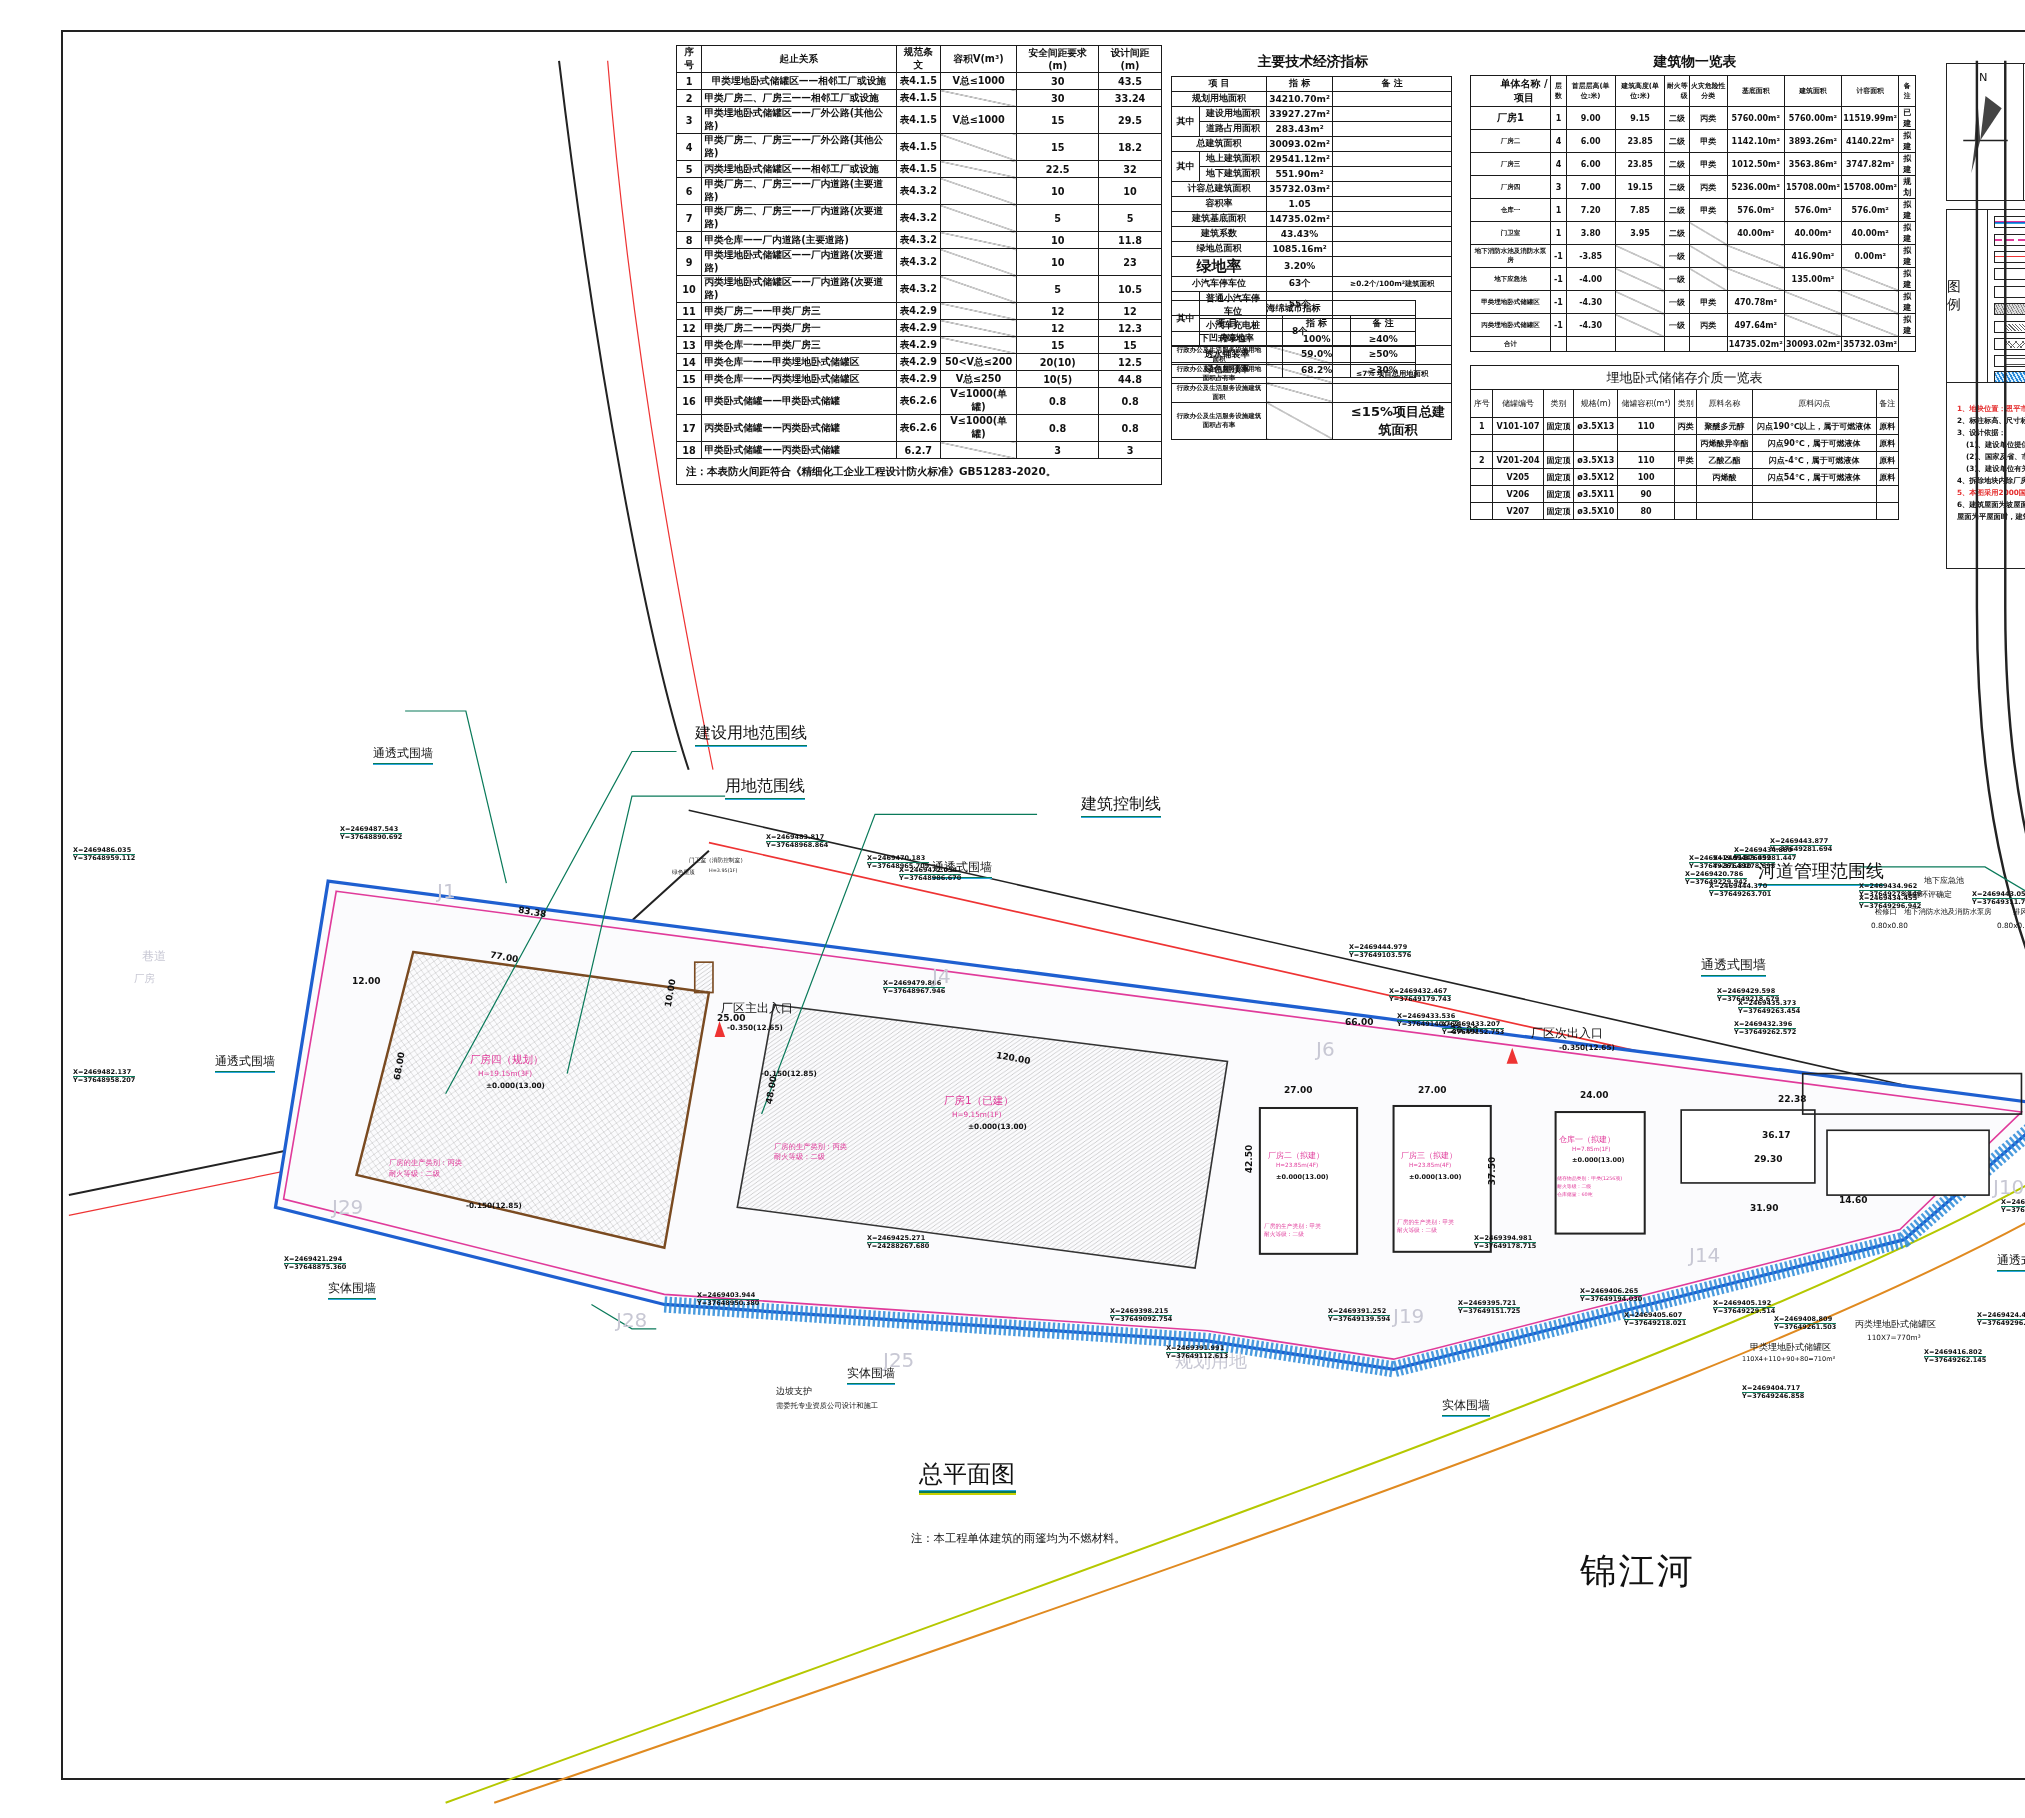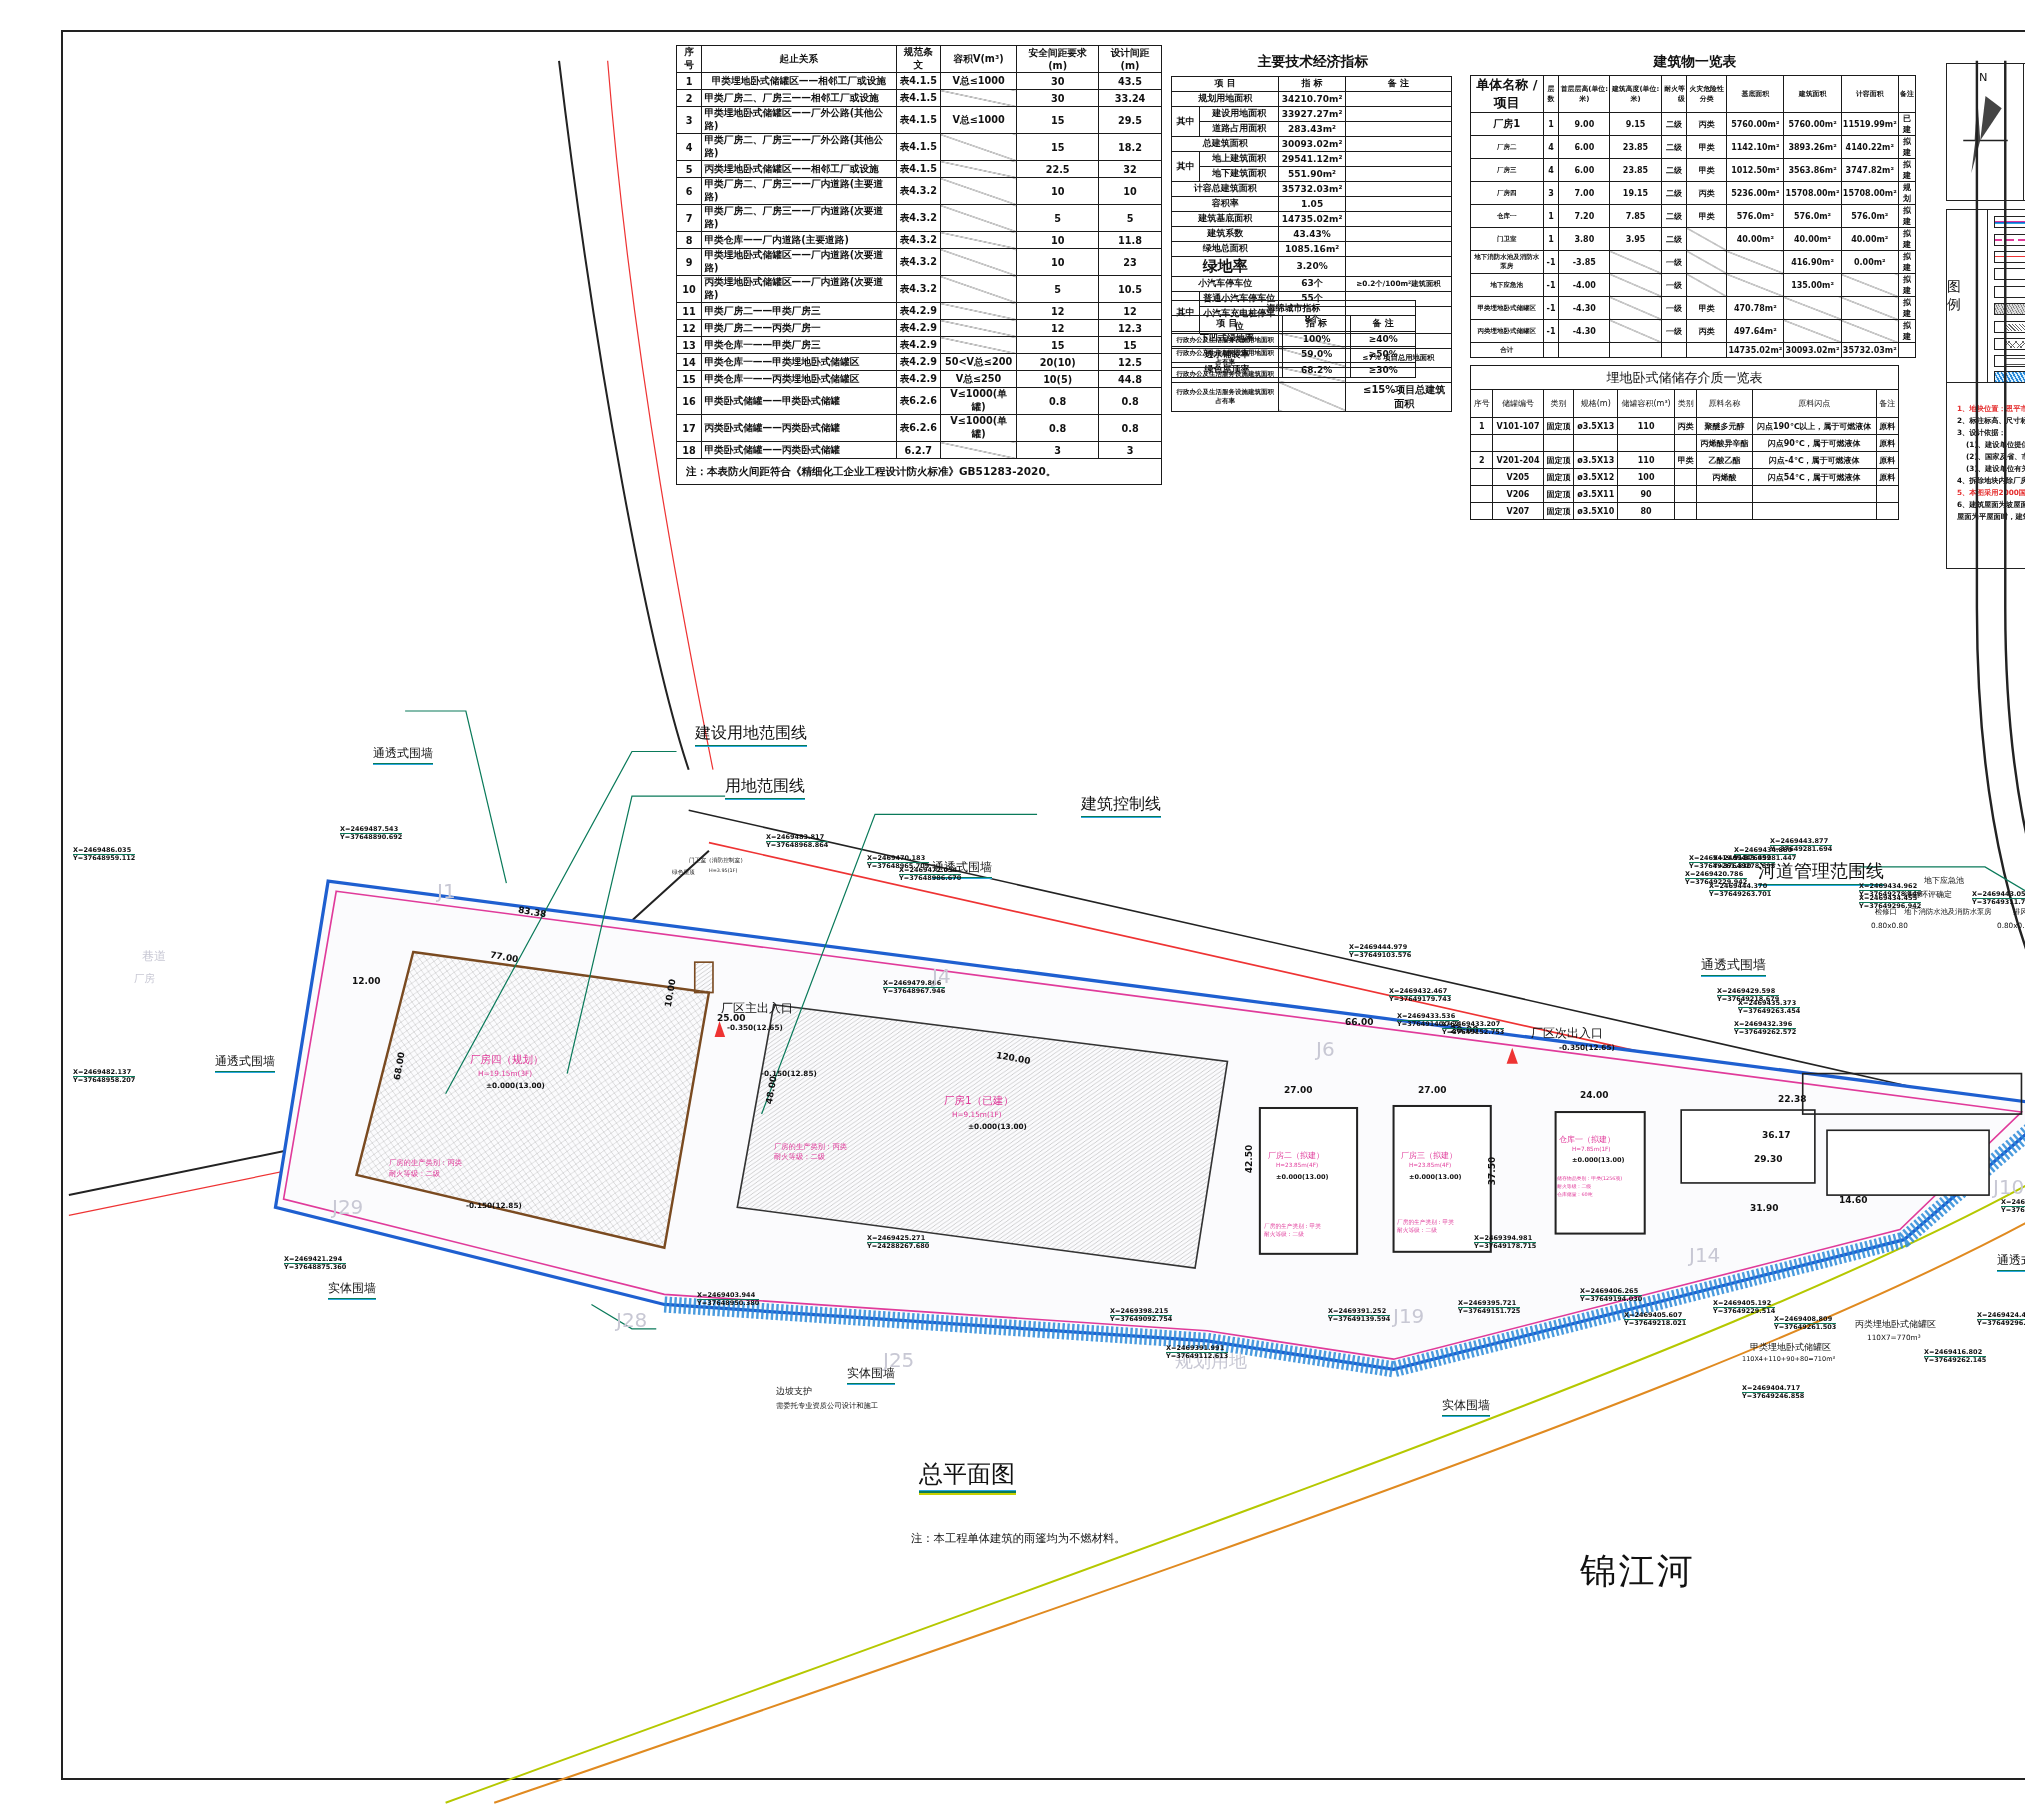--- a/index.html
+++ b/index.html
@@ -327,21 +327,21 @@
           <td style="font-size: 7.3px;">≤7% 项目总用地面积</td>
         </tr>
         <tr>
           <td colspan="2" style="font-size: 6.5px;">行政办公及生活服务设施建筑面积</td>
           <td class="slash"></td>
           <td style="font-size: 7.3px;"></td>
         </tr>
         <tr>
           <td colspan="2" style="font-size: 6.5px;">行政办公及生活服务设施建筑面积占有率</td>
           <td class="slash"></td>
-          <td style="font-size: 10px; padding-left: 14px;">≤15%项目总建筑面积</td>
+          <td style="font-size: 13px; padding-left: 14px;">≤15%项目总建筑面积</td>
         </tr>
       </tbody>
   </table>
 </div>
 <div id="sponge" class="abs">
   <table>
     <thead>
       <tr>
           <td colspan="3">海绵城市指标</td>
         </tr>
@@ -369,21 +369,21 @@
         </tr>
       </tbody>
   </table>
 </div>
 
 <div id="bldg" class="abs">
   <div class="tbl-title">建筑物一览表</div>
   <table>
     <thead>
         <tr id="bldg-head">
-          <td style="font-size: 13px; height: 31px;">单体名称 / 项目</td>
+          <td style="font-size: 10px; height: 31px; padding-left: 28px;">单体名称 / 项目</td>
           <td style="font-size: 6.9px; height: 31px;">层数</td>
           <td style="font-size: 6.9px; height: 31px;">首层层高(单位:米)</td>
           <td style="font-size: 6.9px; height: 31px;">建筑高度(单位:米)</td>
           <td style="font-size: 6.9px; height: 31px; text-align: right;">耐火等级</td>
           <td style="font-size: 6.9px; height: 31px;">火灾危险性分类</td>
           <td style="font-size: 6.9px; height: 31px;">基底面积</td>
           <td style="font-size: 6.9px; height: 31px;">建筑面积</td>
           <td style="font-size: 6.9px; height: 31px;">计容面积</td>
           <td style="font-size: 6.9px; height: 31px;">备注</td>
         </tr>

